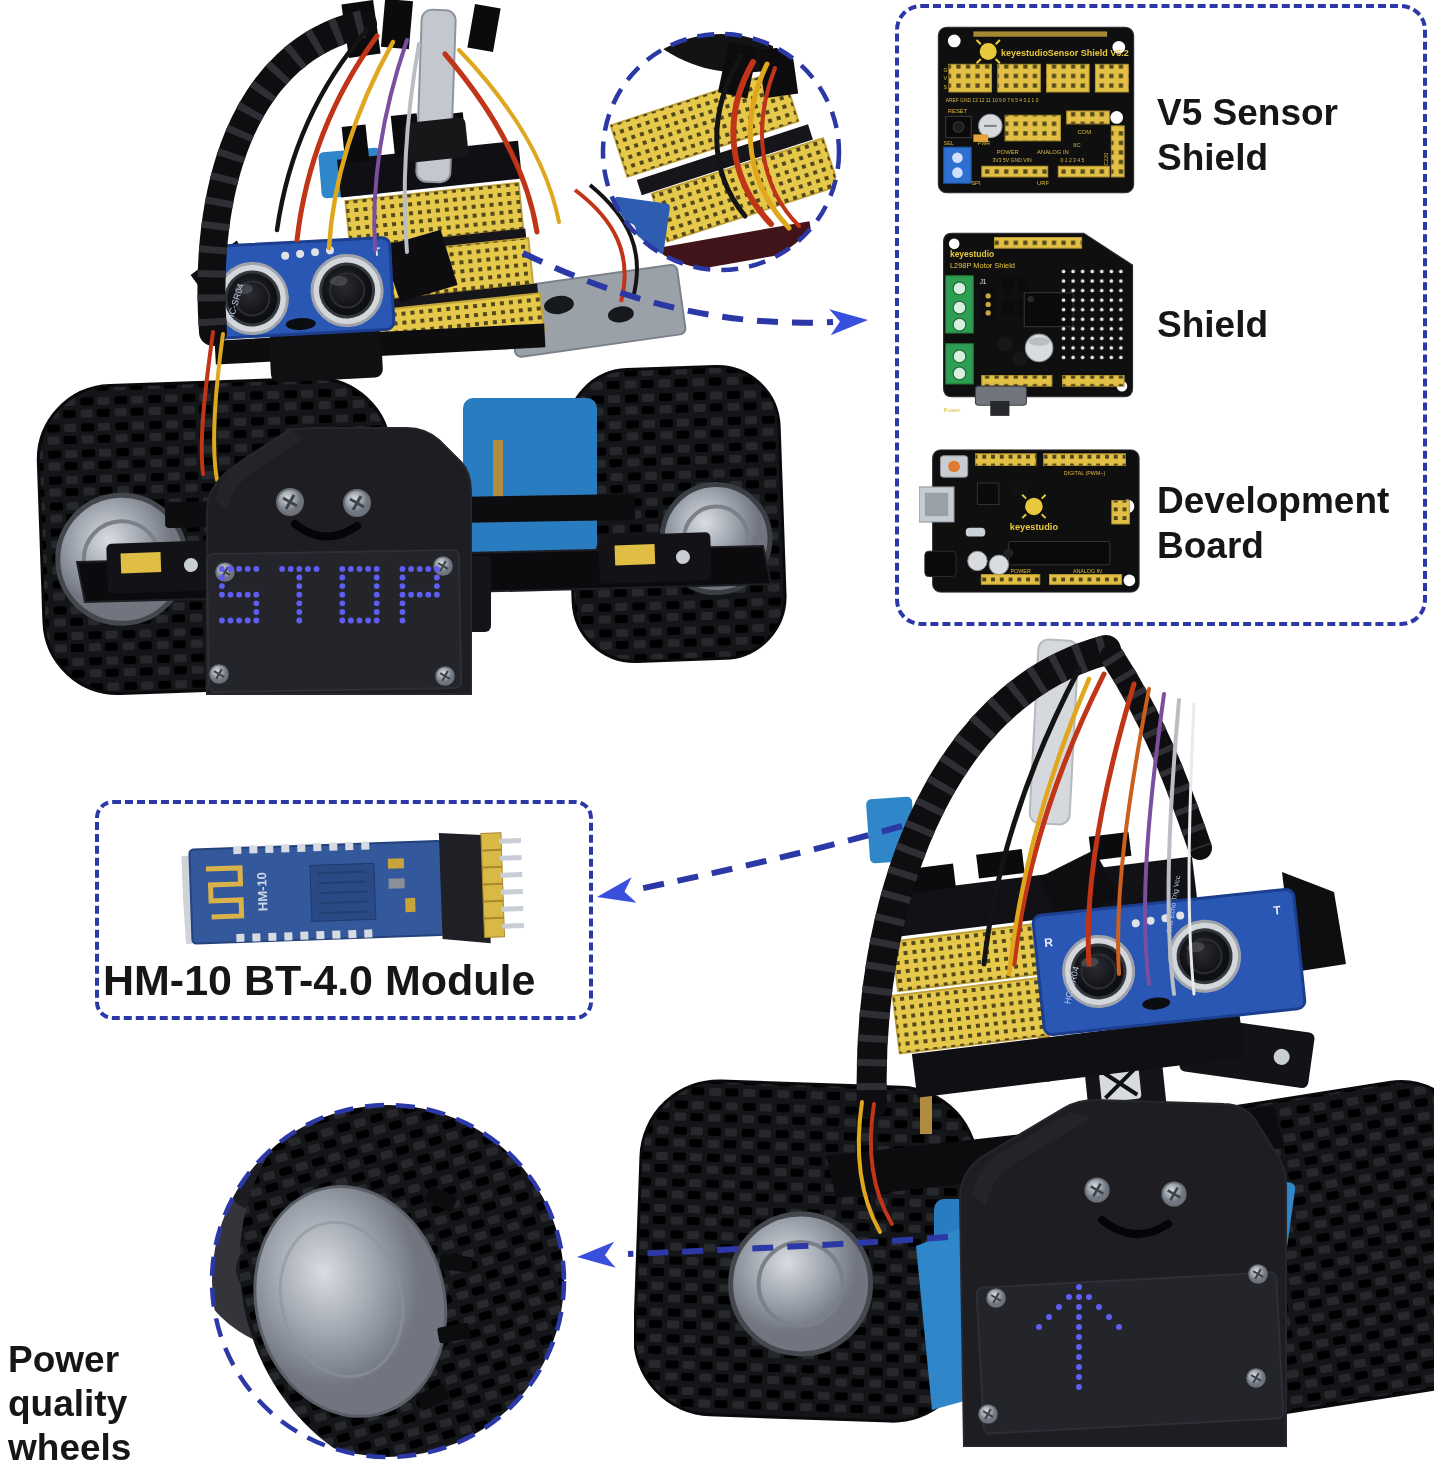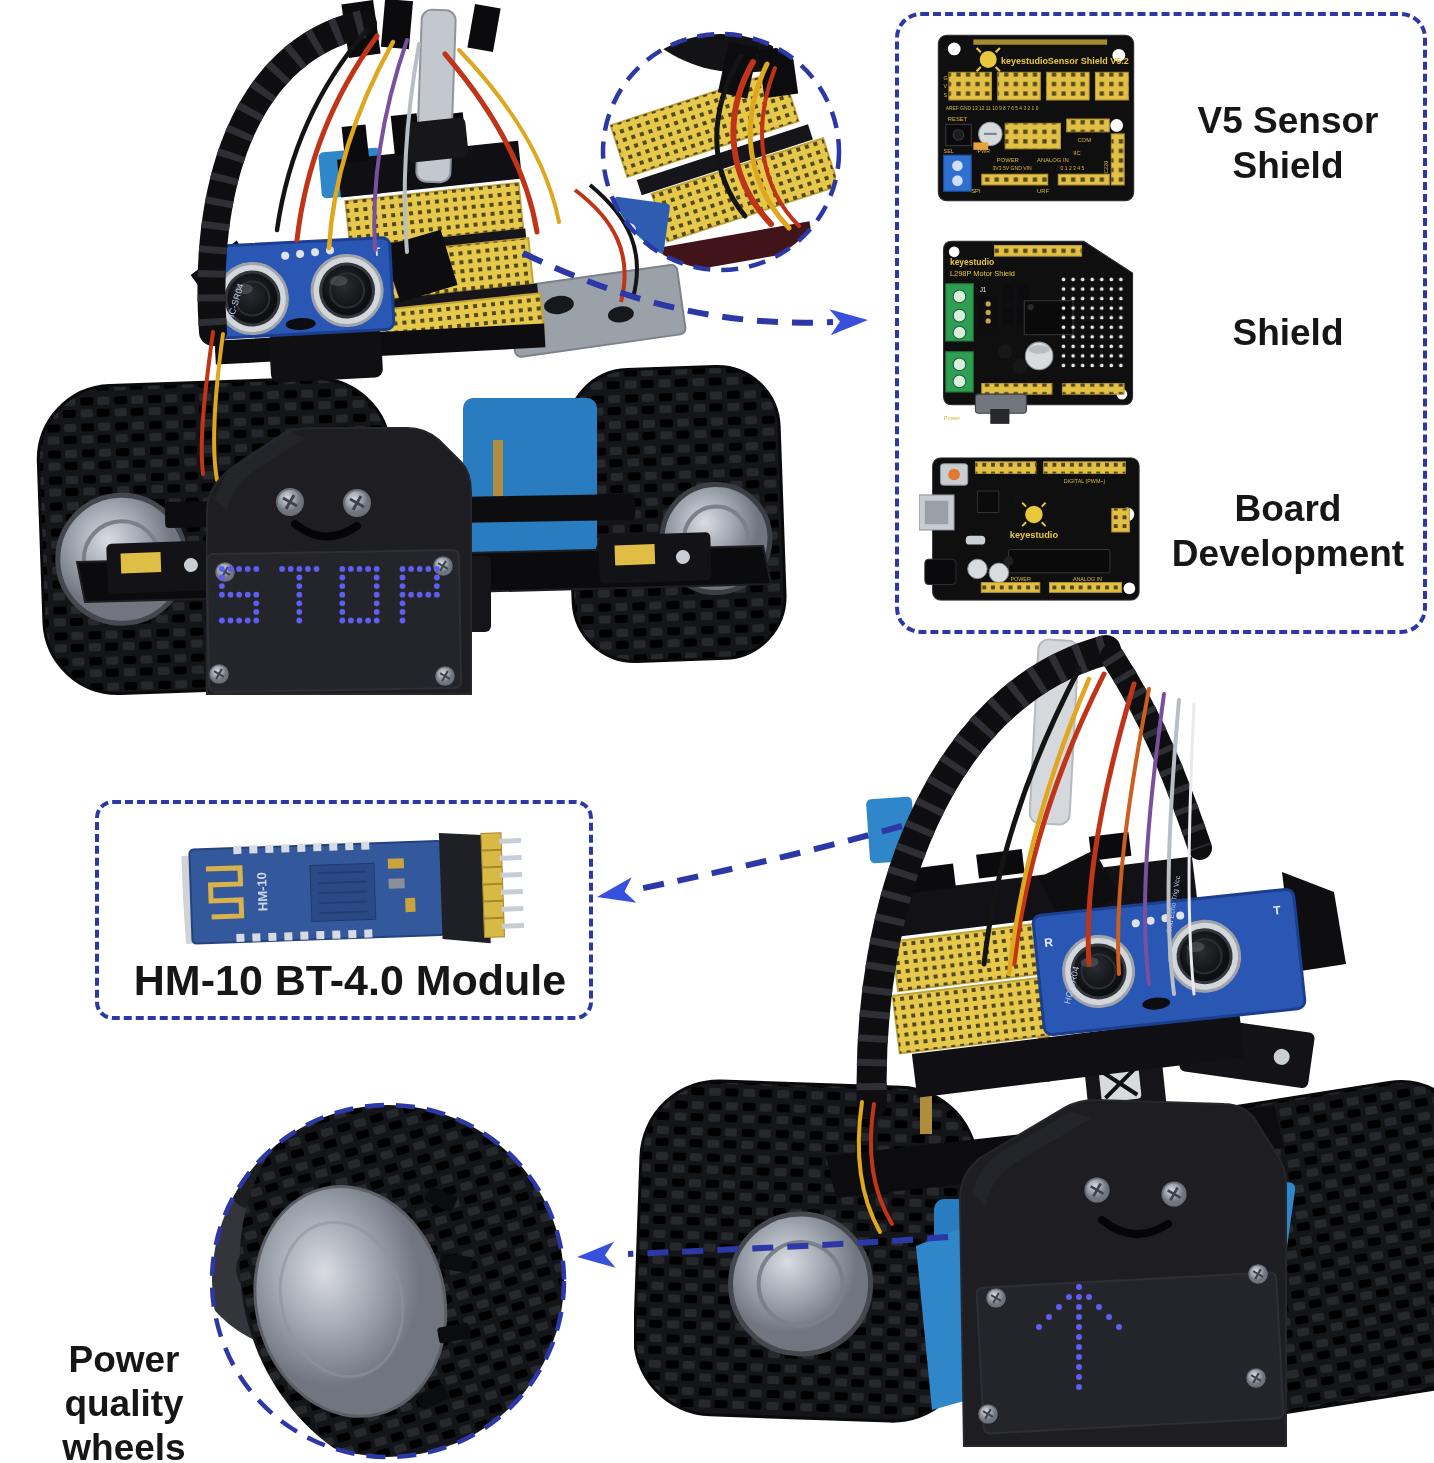--- a/index.html
+++ b/index.html
@@ -1,20 +1,20 @@
 <!DOCTYPE html>
 <html><head>
 <meta charset="utf-8">
 <style>
   html,body{margin:0;padding:0;background:#fff}
   .canvas{position:relative;width:1434px;height:1463px;background:#fff;overflow:hidden;
           font-family:"Liberation Sans",sans-serif;color:#161616}
   .abs{position:absolute}
   .dash-box{border:4px dashed #2b38a6;border-radius:26px;box-sizing:border-box}
-  .callout{font-weight:700;text-align:center;color:#161616}
+  .callout{font-weight:700;color:#161616}
   .lbl{font-size:37px;line-height:45px}
   .bt-lbl{font-size:43px;line-height:48px}
   .wheel-lbl{font-size:37px;line-height:44px}
   .circle-clip{border-radius:50%;overflow:hidden}
   svg text{font-family:"Liberation Sans",sans-serif}
 </style>
 </head>
 <body>
 
 <div class="canvas">
@@ -354,21 +354,21 @@
     <rect x="158" y="14" width="34" height="48" fill="#0c0c0e" transform="rotate(-8 175 38)"></rect>
     <g fill="none" stroke-linecap="round">
       <path d="M150,28 C118,84 126,146 168,190" stroke="#c03418" stroke-width="6"></path>
       <path d="M164,30 C134,92 146,152 186,194" stroke="#dfa71e" stroke-width="5"></path>
       <path d="M138,22 C106,76 104,136 142,182" stroke="#141414" stroke-width="5"></path>
       <path d="M172,34 C148,96 158,154 196,192" stroke="#c03418" stroke-width="4"></path>
     </g>
   </svg>
 </div>
 
-<div class="abs dash-box" style="left:895px;top:12px;width:532px;height:622px">
+<div class="abs dash-box" style="left:895px;top:4px;width:532px;height:622px">
 
   <div class="abs" style="left:36px;top:16px">
     <svg width="202" height="172" viewBox="0 0 190 162">
       <rect x="3" y="3" width="184" height="156" rx="8" fill="#0f0f10" stroke="#2b2b2e"></rect>
       <circle cx="18" cy="16" r="6" fill="#fff"></circle>
           <circle cx="173" cy="22" r="6" fill="#fff"></circle>
           <circle cx="171" cy="88" r="6" fill="#fff"></circle>
       <rect x="36" y="7" width="126" height="5" fill="#caa93c" opacity="0.8"></rect>
       <circle cx="50" cy="26" r="8" fill="#e8c83c"></circle>
           <path d="M43,19 l-4,-4 M57,19 l4,-4 M43,33 l-4,4 M57,33 l4,4" stroke="#e8c83c" stroke-width="2"></path>
@@ -502,22 +502,22 @@
   </div>
 
   <div class="abs callout lbl" style="left:258px;top:82px;width:262px">
         <div>V5 Sensor</div>
         <div>Shield</div>
       </div>
   <div class="abs callout lbl" style="left:258px;top:294px;width:262px">
         <div>Shield</div>
       </div>
   <div class="abs callout lbl" style="left:258px;top:470px;width:262px">
+        <div>Development</div>
         <div>Board</div>
-        <div>Development</div>
       </div>
 </div>
 
 <div class="abs dash-box" style="left:95px;top:800px;width:498px;height:220px;border-radius:18px">
   <div class="abs" style="left:84px;top:26px;transform:rotate(-2deg)">
     <svg width="340" height="128" viewBox="0 0 340 128">
       <rect x="0" y="20" width="16" height="88" fill="#cfd3d8" transform="rotate(-2 8 64)"></rect>
       <rect x="8" y="14" width="252" height="94" rx="4" fill="#33599c" stroke="#24437d" stroke-width="2"></rect>
       <g fill="#d8dce2">
         <rect x="52" y="12" width="8" height="8"></rect>
@@ -552,21 +552,21 @@
       <g fill="#c9ced6">
         <rect x="318" y="14" width="22" height="5"></rect>
             <rect x="318" y="31" width="22" height="5"></rect>
             <rect x="318" y="48" width="22" height="5"></rect>
         <rect x="318" y="65" width="22" height="5"></rect>
             <rect x="318" y="82" width="22" height="5"></rect>
             <rect x="318" y="99" width="22" height="5"></rect>
       </g>
     </svg>
   </div>
-  <div class="abs callout bt-lbl" style="left:12px;right:0;top:152px">HM-10 BT-4.0 Module</div>
+  <div class="abs callout bt-lbl" style="left:4px;right:0;top:152px">HM-10 BT-4.0 Module</div>
 </div>
 
 <div class="abs circle-clip" style="left:212px;top:1105px;width:352px;height:352px">
   <svg width="352" height="352" viewBox="0 0 352 352">
     <rect width="352" height="352" fill="#ffffff"></rect>
     <g>
       <circle cx="92" cy="128" r="118" fill="#33353b"></circle>
       <circle cx="40" cy="80" r="24" fill="#1c1d21"></circle>
           <circle cx="110" cy="52" r="24" fill="#1c1d21"></circle>
       <circle cx="48" cy="164" r="24" fill="#1c1d21"></circle>

